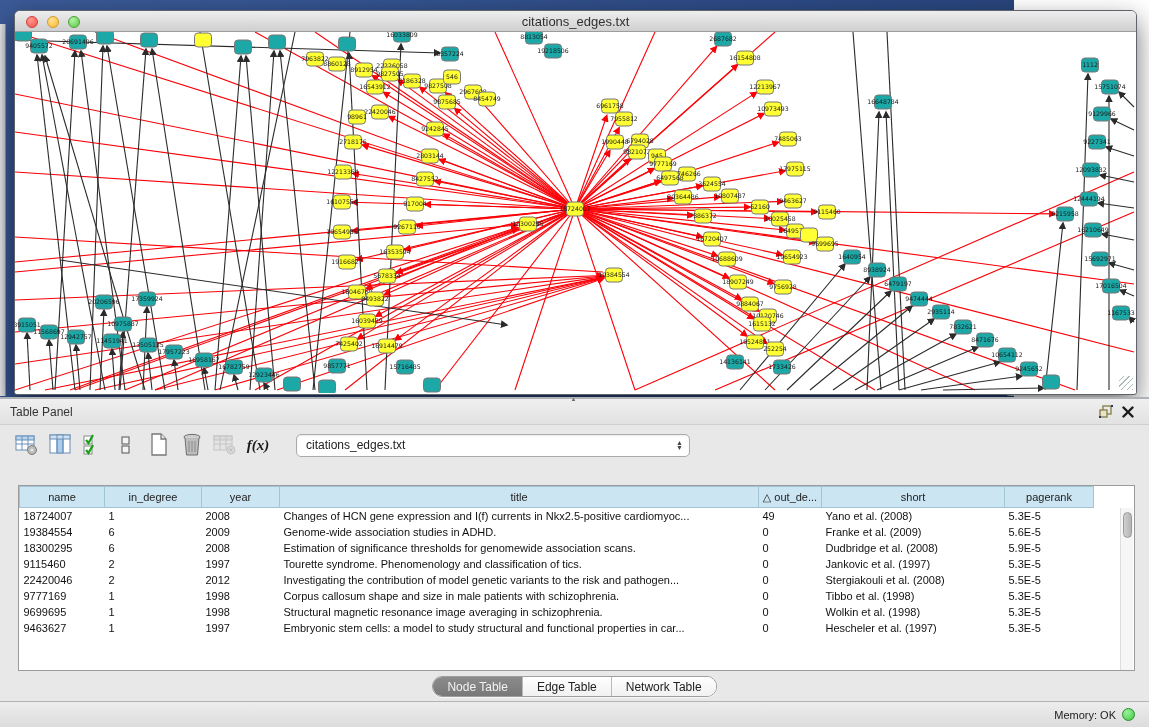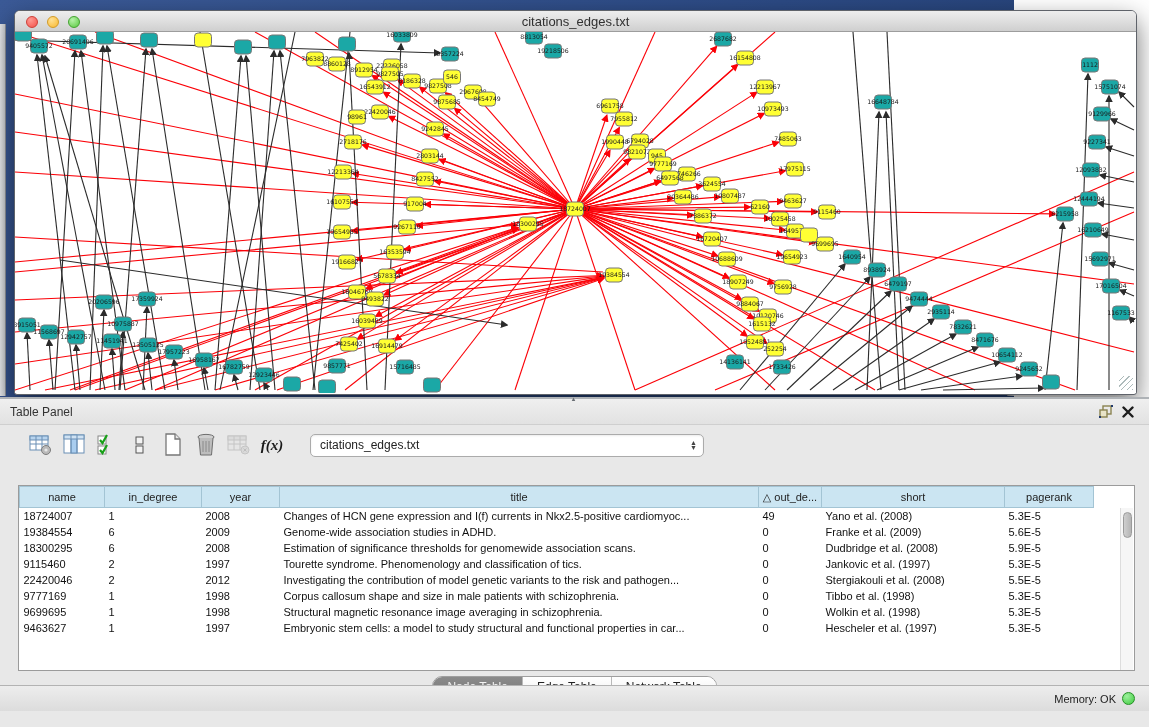--- a/index.html
+++ b/index.html
@@ -32,21 +32,21 @@
   
   .table-panel { position:absolute; left:0; top:397px; width:1149px; height:330px;
     background:#e8e8e8; border-top:2px solid #aeb2b6; }
   .splitter-nub { position:absolute; top:-2px; left:569px; width:9px; height:4px;
     color:#6a6f75; font-size:7px; line-height:4px; text-align:center; }
   .panel-header { height:26px; display:flex; align-items:center;
     background:linear-gradient(#efefef,#e2e2e2); border-bottom:1px solid #cfcfcf; padding:0 10px; }
   .panel-title { font-size:12px; color:#333; }
   .panel-header .spacer { flex:1; }
   .ph-btn { width:22px; height:18px; display:flex; align-items:center; justify-content:center; cursor:default; }
-  .toolbar { height:40px; display:flex; align-items:center; gap:7px; padding:0 0 0 28px; }
+  .toolbar { height:40px; display:flex; align-items:center; gap:7px; padding:0 0 0 14px; }
   .tbtn { width:26px; height:26px; display:flex; align-items:center; justify-content:center; }
   .fx { font-family:"Liberation Serif", serif; font-style:italic; font-weight:bold;
     font-size:15px; color:#1a1a1a; }
   .combo { margin-left:18px; width:394px; height:23px; background:#fff;
     border:1px solid #ababab; border-radius:5px; box-shadow:inset 0 1px 2px rgba(0,0,0,.08);
     display:flex; align-items:center; padding:0 6px 0 9px; }
   .combo-text { flex:1; font-size:12px; color:#222; }
   .combo-arrows { display:flex; flex-direction:column; line-height:5px; font-size:7px; color:#444; text-align:center; }
 
   .table-wrap { position:absolute; left:18px; top:86px; width:1117px; height:186px;
@@ -62,21 +62,21 @@
     background:linear-gradient(90deg,#cfcfcf,#b5b5b5); border:1px solid #9a9a9a; border-radius:5px; }
 
   .tabbar { position:absolute; left:0; top:277px; width:1149px; display:flex; justify-content:center; }
   .seg { display:flex; height:21px; border:1px solid #9f9f9f; border-radius:10px;
     overflow:hidden; background:#fff; box-shadow:0 1px 1px rgba(255,255,255,.7); }
   .seg-item { padding:0 14px; font-size:12px; color:#222; display:flex; align-items:center;
     border-right:1px solid #b9b9b9; background:linear-gradient(#ffffff,#f1f1f1); }
   .seg-item:last-child { border-right:none; }
   .seg-item.sel { background:linear-gradient(#8b8b8b,#797979); color:#f3f3f3; }
 
-  .statusbar { position:absolute; left:0; bottom:16px; width:1149px; height:26px;
+  .statusbar { position:absolute; left:0; bottom:0; width:1149px; height:26px;
     background:linear-gradient(#ededed,#dcdcdc); border-top:1px solid #b3b3b3;
     display:flex; align-items:center; justify-content:flex-end; padding-right:14px; gap:6px; }
   .status-text { font-size:11px; color:#222; }
   .mem-dot { width:13px; height:13px; border-radius:50%;
     background:radial-gradient(circle at 35% 30%,#9df09d,#3fcb3f); border:1px solid #259025; }
 </style>
 </head>
 <body>
 
 <div class="desktop">

